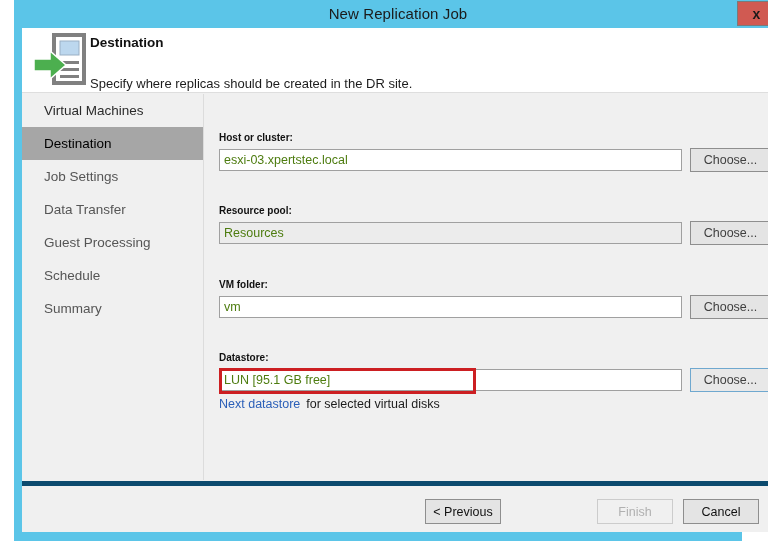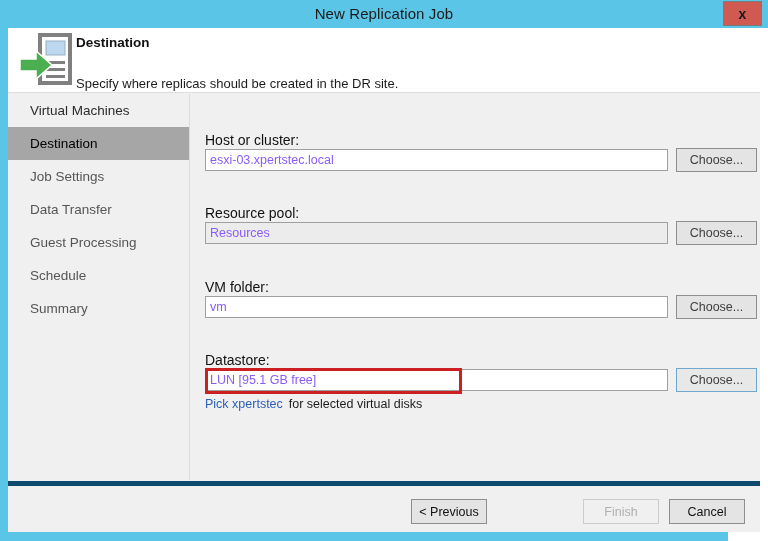--- a/index.html
+++ b/index.html
@@ -11,21 +11,21 @@
     width: 768px;
     height: 541px;
     overflow: hidden;
     font-family: "Liberation Sans", sans-serif;
     -webkit-font-smoothing: antialiased;
   }
 
   
   .window {
     position: absolute;
-    left: 0; top: 0;
+    left: 14px; top: 0;
     width: 728px; height: 541px;
     background: #5bc5e8;
     box-sizing: border-box;
   }
 
   .titlebar {
     position: absolute;
     left: 0; top: 0;
     width: 768px; height: 28px;
     background: #5bc5e8;
@@ -142,33 +142,34 @@
     left: 183px;
     top: 66px;
     width: 569px;
     height: 386px;
     background: #f0f0f0;
     box-sizing: border-box;
   }
 
   .field-label {
     position: absolute;
-    font-size: 14px;
+    font-size: 10px;
     color: #111111;
     white-space: nowrap;
+    font-weight: bold;
   }
   .text-input {
     position: absolute;
     height: 22px;
     border: 1px solid #a0a0a0;
     background: #ffffff;
     box-sizing: border-box;
     font-size: 12.5px;
     font-family: "Liberation Sans", sans-serif;
-    color: #8b5cf6;
+    color: #4d7c0f;
     padding: 0 4px;
     line-height: 20px;
     display: flex;
     align-items: center;
   }
   .text-input.readonly {
     background: #ececec;
   }
   .choose-btn {
     position: absolute;
@@ -316,21 +317,21 @@
       <div class="choose-btn" style="left:485px; top:127px;">Choose...</div>
 
       <div class="field-label" style="left:14px; top:185px;">VM folder:</div>
       <div class="text-input" style="left:14px; top:202px; width:463px;">vm</div>
       <div class="choose-btn" style="left:485px; top:201px;">Choose...</div>
 
       <div class="field-label" style="left:14px; top:258px;">Datastore:</div>
       <div class="text-input" style="left:14px; top:275px; width:463px;">LUN [95.1 GB free]</div>
       <div class="choose-btn focused" style="left:485px; top:274px;">Choose...</div>
 
-      <div class="link-row"><span class="link">Pick xpertstec</span><span style="margin-left:6px;">for selected virtual disks</span></div>
+      <div class="link-row"><span class="link">Next datastore</span><span style="margin-left:6px;">for selected virtual disks</span></div>
     </div>
 
     <div class="annot-box"></div>
 
     <div class="footer">
       <div class="footer-btn" style="left:403px;">&lt; Previous</div>
       <div class="footer-btn disabled" style="left:575px;">Finish</div>
       <div class="footer-btn" style="left:661px;">Cancel</div>
     </div>
 

